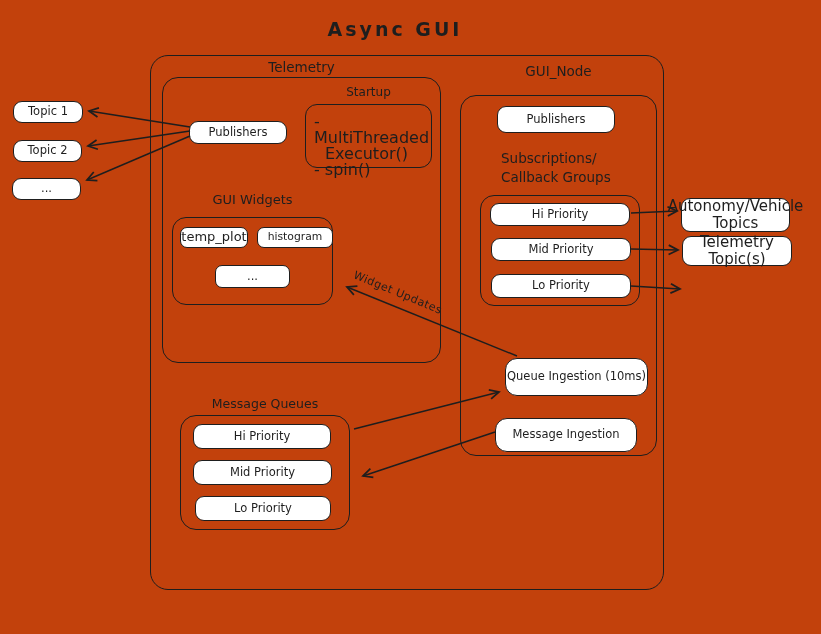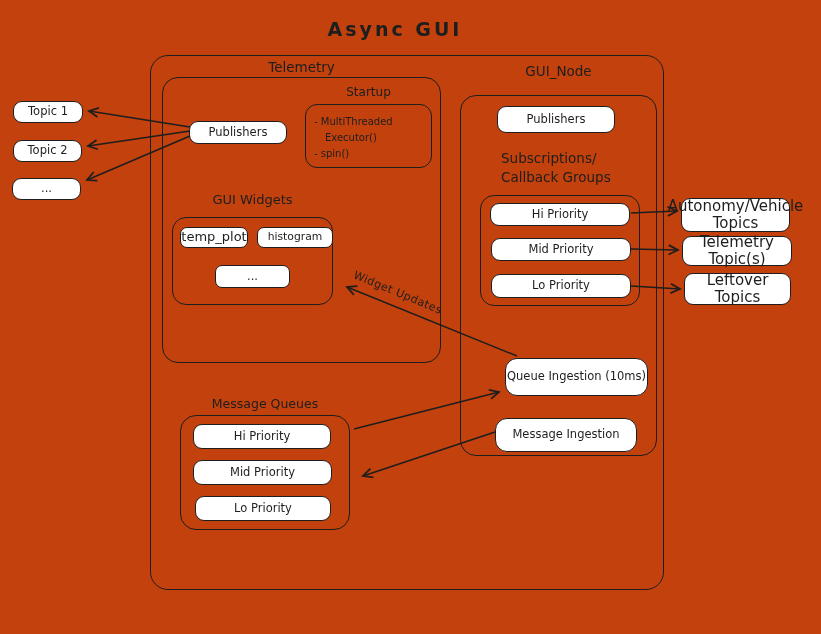--- a/index.html
+++ b/index.html
@@ -17,21 +17,21 @@
   .lbl{
     position:absolute;box-sizing:border-box;text-align:center;
     font-size:12.5px;white-space:nowrap;
   }
   .title{
     position:absolute;left:300px;top:18px;width:190px;text-align:center;
     font-size:19px;font-weight:bold;letter-spacing:3px;
   }
   .startup-lines{
     position:absolute;left:314px;top:114px;width:115px;
-    font-size:10px;line-height:16px;text-align:left;
+    font-size:16px;line-height:16px;text-align:left;
   }
   .startup-lines .indent{padding-left:11px;}
   .subs-label{
     position:absolute;left:501px;top:149px;width:150px;text-align:left;
     font-size:13.5px;line-height:19px;
   }
   .rot-label{
     position:absolute;left:354px;top:268px;width:100px;
     font-size:11px;transform:rotate(22.5deg);transform-origin:left center;
     white-space:nowrap;letter-spacing:0.5px;
@@ -89,21 +89,20 @@
   <div class="box container-box" style="left:480px;top:195px;width:160px;height:111px;border-radius:14px;"></div>
   <div class="box" style="left:490px;top:203px;width:140px;height:23px;">Hi Priority</div>
   <div class="box" style="left:491px;top:238px;width:140px;height:23px;">Mid Priority</div>
   <div class="box" style="left:491px;top:274px;width:140px;height:24px;">Lo Priority</div>
 
   <div class="box" style="left:505px;top:358px;width:143px;height:38px;border-radius:12px;">Queue Ingestion (10ms)</div>
   <div class="box" style="left:495px;top:418px;width:142px;height:34px;border-radius:12px;">Message Ingestion</div>
 
   <div class="box small-font" style="left:681px;top:198px;width:109px;height:34px;padding:2px;">Autonomy/Vehicle Topics</div>
   <div class="box small-font" style="left:682px;top:236px;width:110px;height:30px;">Telemetry Topic(s)</div>
-  <div class="box small-font" style="left:684px;top:273px;width:107px;height:32px;">Leftover Topics</div>
 
   <div class="rot-label">Widget Updates</div>
 
   <svg class="overlay" width="821" height="634" viewBox="0 0 821 634">
     <defs>
       <marker id="ah" markerWidth="14" markerHeight="14" refX="9" refY="5" orient="auto" markerUnits="userSpaceOnUse" viewBox="0 0 12 10">
         <path d="M1 1 L9 5 L1 9" fill="none" stroke="#1e1e1e" stroke-width="1.5"></path>
       </marker>
     </defs>
     <g stroke="#1e1e1e" stroke-width="1.4" fill="none">

